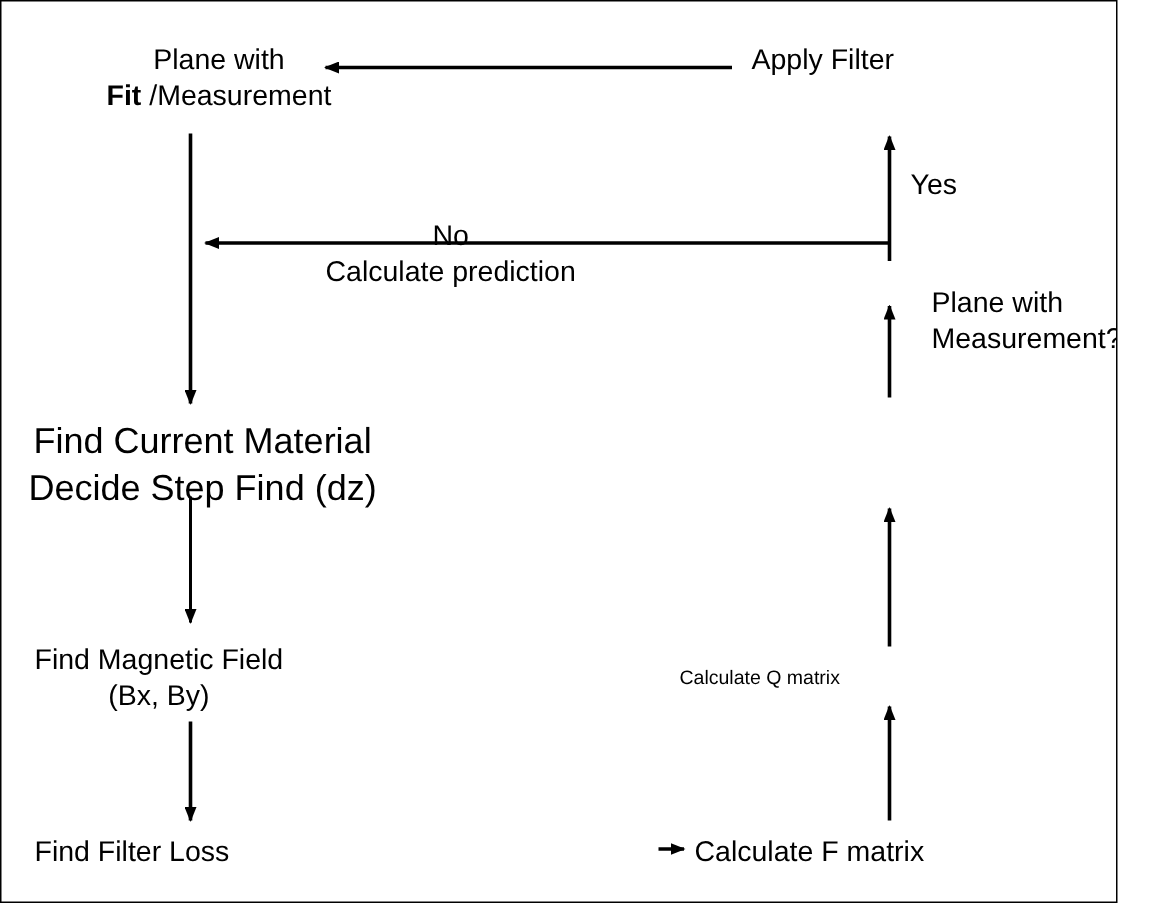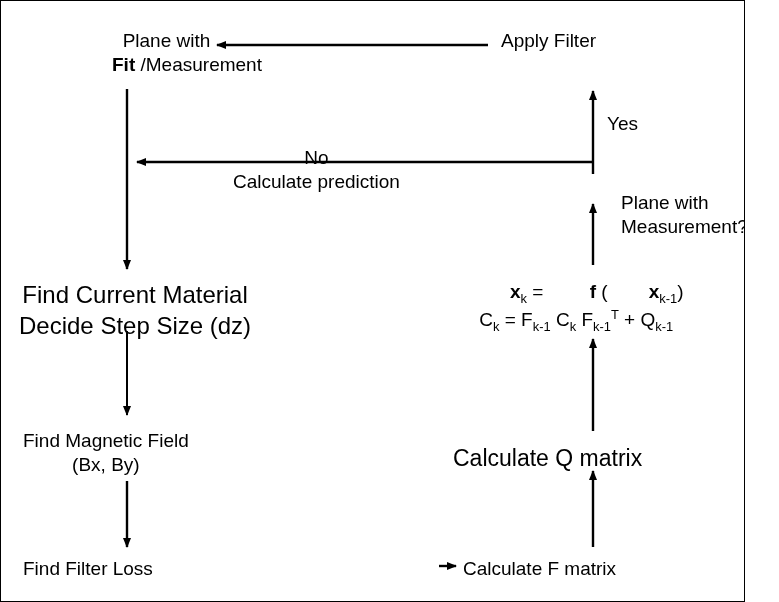--- a/index.html
+++ b/index.html
@@ -19,21 +19,21 @@
     overflow: hidden;
   }
   .node {
     position: absolute;
     text-align: center;
     line-height: 1.28;
     white-space: nowrap;
   }
   .l1 { display: block; }
   .l2 { display: block; }
-  .bold { font-weight: bold; margin-left: 41px; }
+  .bold { font-weight: bold; }
   .sub {
     font-size: 0.68em;
     vertical-align: sub;
   }
   .sup {
     font-size: 0.68em;
     vertical-align: super;
   }
   svg.arrows {
     position: absolute;
@@ -83,46 +83,42 @@
   </div>
 
   <div class="node" style="left:500px; top:28px; font-size:19px;">
     <span class="l1">Apply Filter</span>
   </div>
 
   <div class="node" style="left:606px; top:111px; font-size:19px;">
     <span class="l1">Yes</span>
   </div>
 
-  <div class="node" style="left:232px; top:145px; font-size:19px;">
+  <div class="node" style="left:216px; top:145px; font-size:19px;">
     <span class="l1">No</span>
     <span class="l2">Calculate prediction</span>
   </div>
 
   <div class="node" style="left:620px; top:190px; font-size:19px; text-align:left;">
     <span class="l1">Plane with</span>
     <span class="l2">Measurement?</span>
   </div>
 
   <div class="node" style="left:18px; top:279px; font-size:24px;">
     <span class="l1">Find Current Material</span>
-    <span class="l2">Decide Step Size (dz)</span>
+    <span class="l2">Decide Step Find (dz)</span>
   </div>
 
-  <div class="node" style="left:468px; top:279px; font-size:19px;">
-    <span class="l1"><span class="bold">x</span><span class="sub">k</span><span> = </span><span class="bold">f</span><span> (</span><span class="bold">x</span><span class="sub">k-1</span><span>)</span></span>
-    <span class="l2">C<span class="sub">k</span> = F<span class="sub">k-1</span> C<span class="sub">k</span> F<span class="sub">k-1</span><span class="sup">T</span> + Q<span class="sub">k-1</span></span>
-  </div>
 
   <div class="node" style="left:22px; top:428px; font-size:19px;">
     <span class="l1">Find Magnetic Field</span>
     <span class="l2">(Bx, By)</span>
   </div>
 
-  <div class="node" style="left:452px; top:443px; font-size:23px;">
+  <div class="node" style="left:452px; top:443px; font-size:13px;">
     <span class="l1">Calculate Q matrix</span>
   </div>
 
   <div class="node" style="left:22px; top:556px; font-size:19px;">
     <span class="l1">Find Filter Loss</span>
   </div>
 
   <div class="node" style="left:462px; top:556px; font-size:19px;">
     <span class="l1">Calculate F matrix</span>
   </div>

